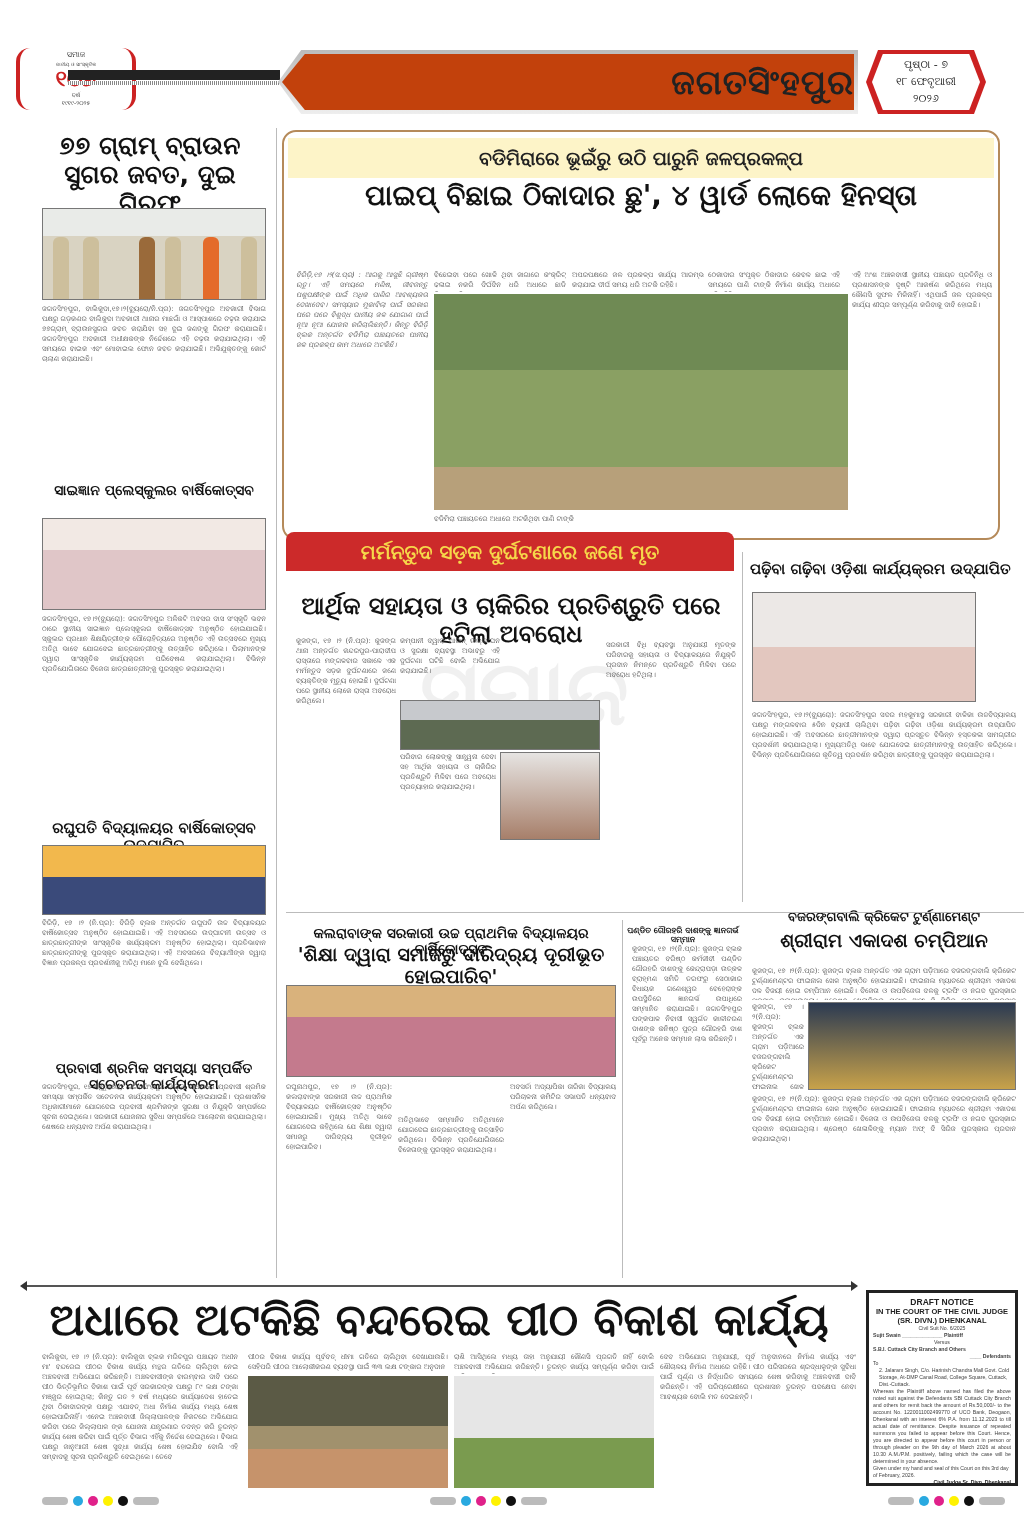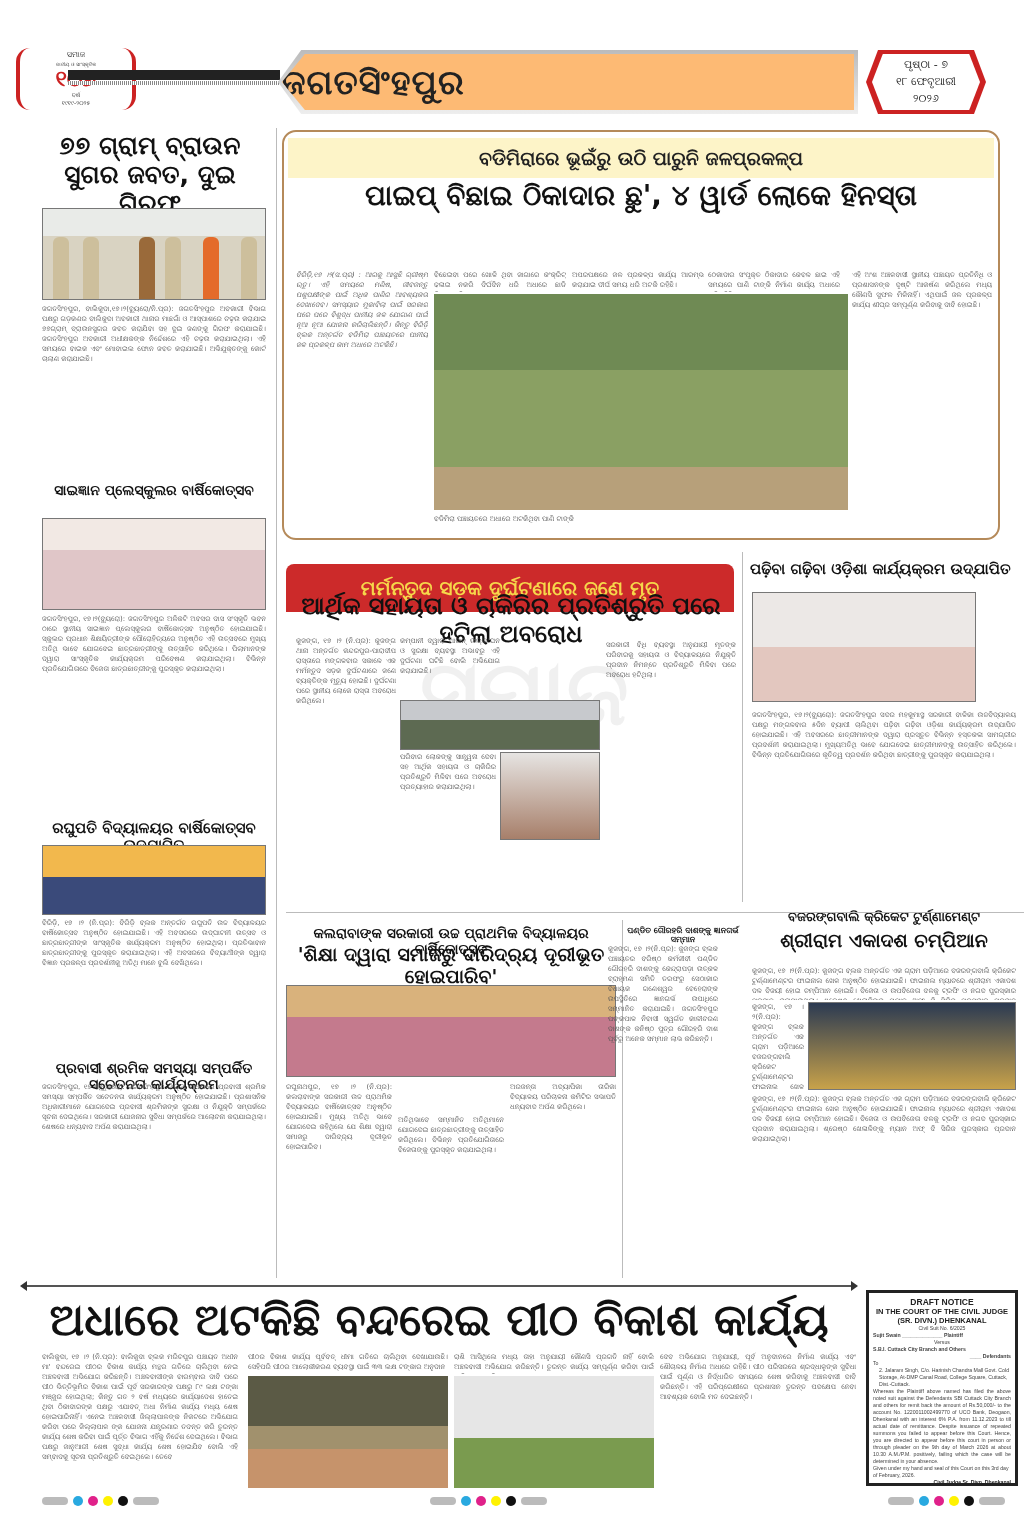--- a/index.html
+++ b/index.html
@@ -6,21 +6,21 @@
   html, body { width: 1024px; height: 1520px; background: #fff; overflow: hidden; }
   body { position: relative; font-family: "DejaVu Sans", sans-serif; color: #222; }
   .abs { position: absolute; }
   .masthead-logo { left: 16px; top: 48px; width: 120px; height: 62px; border-left: 4px solid #c22; border-right: 4px solid #c22; border-radius: 14px; text-align: center; }
   .logo-top { font-size: 8px; color: #333; margin-top: 2px; line-height: 9px; }
   .logo-num { font-size: 22px; font-weight: bold; color: #c22; line-height: 24px; }
   .logo-bottom { font-size: 6px; color: #333; line-height: 8px; }
   .rule-bar { left: 68px; top: 70px; width: 212px; height: 10px; background: #222; }
   .rule-bar2 { left: 68px; top: 81px; width: 212px; height: 4px; background: repeating-linear-gradient(90deg,#888 0 1px,#fff 1px 2px); }
   .banner-bg { left: 278px; top: 50px; width: 580px; height: 64px; background: linear-gradient(#bbb,#eee); clip-path: polygon(4% 0,100% 0,100% 100%,4% 100%,0 50%); }
-  .banner-inner { left: 282px; top: 54px; width: 572px; height: 56px; background: #fdba74; clip-path: polygon(4% 0,100% 0,100% 100%,4% 100%,0 50%); display: flex; align-items: center; justify-content: flex-start; }
+  .banner-inner { left: 282px; top: 54px; width: 572px; height: 56px; background: #c2410c; clip-path: polygon(4% 0,100% 0,100% 100%,4% 100%,0 50%); display: flex; align-items: center; justify-content: flex-end; }
   .section-title { font-size: 34px; font-weight: bold; letter-spacing: 1px; color: #222; }
   .date-badge { left: 866px; top: 50px; width: 120px; height: 64px; background: #c22; clip-path: polygon(10% 0,90% 0,100% 50%,90% 100%,10% 100%,0 50%); }
   .date-inner { left: 872px; top: 54px; width: 108px; height: 56px; background: #fff; clip-path: polygon(10% 0,90% 0,100% 50%,90% 100%,10% 100%,0 50%); text-align: center; font-size: 11px; line-height: 17px; padding-top: 2px; }
   .col-rule { width: 1px; background: #bbb; }
   .hl { font-weight: bold; color: #111; text-align: center; line-height: 1.15; }
   .body-text { font-size: 7px; line-height: 10px; color: #555; text-align: justify; overflow: hidden; }
   .photo { border: 1px solid #777; overflow: hidden; }
   .ph-police { background: linear-gradient(180deg,#e9ebe8 0 30%,#d9d3c2 30% 100%); }
   .ph-police .fig { position: absolute; bottom: 0; width: 16px; height: 62px; background: #cdbf9c; border-radius: 6px 6px 0 0; }
   .ph-group { background: linear-gradient(180deg,#f2e9e4 0 35%,#e0c6c8 35% 100%); }
@@ -28,21 +28,21 @@
   .ph-field { background: linear-gradient(180deg,#6f8a54 0 35%,#8aa063 35% 80%,#b7a07a 80% 100%); }
   .ph-street { background: linear-gradient(180deg,#c7c9cd 0 40%,#5d6a52 40% 100%); }
   .ph-man { background: linear-gradient(180deg,#e6e4e2,#a77f6a); }
   .ph-exhibit { background: linear-gradient(180deg,#ece8e6 0 50%,#e3c7bf 50% 100%); }
   .ph-school { background: linear-gradient(180deg,#d9b27c 0 35%,#c47a8d 35% 100%); }
   .ph-cricket { background: linear-gradient(180deg,#2b3a52,#c8a24a); }
   .ph-forest { background: linear-gradient(180deg,#5b5a45 0 45%,#a1916d 45% 65%,#c6936b 65% 100%); }
   .ph-toilet { background: linear-gradient(180deg,#e6e6e6 0 55%,#7a9b4f 55% 100%); }
   .top-box { left: 282px; top: 130px; width: 718px; height: 410px; border: 2px solid #b58a5a; border-radius: 14px; }
   .kicker-yellow { left: 288px; top: 138px; width: 706px; height: 40px; background: #fdf4c8; display: flex; align-items: center; justify-content: center; }
-  .kicker-red { left: 286px; top: 564px; width: 448px; height: 48px; background: #cc2a2a; border-radius: 8px 8px 0 0; display: flex; align-items: center; justify-content: center; color: #f6d74a; font-weight: bold; font-size: 20px; }
+  .kicker-red { left: 286px; top: 532px; width: 448px; height: 39px; background: #cc2a2a; border-radius: 8px 8px 0 0; display: flex; align-items: center; justify-content: center; color: #f6d74a; font-weight: bold; font-size: 20px; }
   .notice { left: 866px; top: 1290px; width: 152px; height: 196px; border: 3px solid #222; padding: 4px; font-family: "Liberation Sans", sans-serif; font-size: 5.2px; line-height: 7px; color: #444; }
   .notice .n-title { font-size: 8.5px; font-weight: bold; text-align: center; color: #222; line-height: 10px; }
   .notice .n-court { font-size: 7.5px; font-weight: bold; text-align: center; color: #222; line-height: 9px; }
   .reg-dots { display: flex; gap: 5px; align-items: center; }
   .reg-dots span { width: 10px; height: 10px; border-radius: 50%; }
   .reg-dots .oval { width: 26px; height: 8px; border-radius: 4px; background: #bbb; }
   .arrow-line { left: 26px; top: 1285px; width: 826px; height: 2px; background: #555; }
   .arrow-line::before { content: ""; position: absolute; left: -6px; top: -4px; border: 5px solid transparent; border-right: 7px solid #333; border-left: none; }
   .arrow-line::after { content: ""; position: absolute; right: -6px; top: -4px; border: 5px solid transparent; border-left: 7px solid #333; border-right: none; }
 </style>
@@ -129,25 +129,25 @@
 <div class="abs photo ph-cricket" style="left:808px;top:1002px;width:208px;height:88px;"></div>
 <div class="abs body-text" style="left:752px;top:1002px;width:52px;height:88px;">କୁଜଙ୍ଗ, ୧୭ ।୨(ନି.ପ୍ର): କୁଜଙ୍ଗ ବ୍ଲକ ଅନ୍ତର୍ଗତ ଏକ ଗ୍ରାମ ପଡ଼ିଆରେ ବଜରଙ୍ଗବାଲି କ୍ରିକେଟ ଟୁର୍ଣ୍ଣାମେଣ୍ଟର ଫାଇନାଲ ଖେଳ ଅନୁଷ୍ଠିତ ହୋଇଯାଇଛି। ଫାଇନାଲ ମ୍ୟାଚରେ ଶ୍ରୀରାମ ଏକାଦଶ ଦଳ ବିଜୟୀ ହୋଇ ଚମ୍ପିଆନ ହୋଇଛି। ବିଜେତା ଓ ଉପବିଜେତା ଦଳକୁ ଟ୍ରଫି ଓ ନଗଦ ପୁରସ୍କାର ପ୍ରଦାନ କରାଯାଇଥିଲା। ଶ୍ରେଷ୍ଠ ଖେଳାଳିଙ୍କୁ ମ୍ୟାନ ଅଫ୍ ଦି ସିରିଜ ପୁରସ୍କାର ପ୍ରଦାନ କରାଯାଇଥିଲା।</div>
 <div class="abs body-text" style="left:752px;top:1094px;width:264px;height:184px;">କୁଜଙ୍ଗ, ୧୭ ।୨(ନି.ପ୍ର): କୁଜଙ୍ଗ ବ୍ଲକ ଅନ୍ତର୍ଗତ ଏକ ଗ୍ରାମ ପଡ଼ିଆରେ ବଜରଙ୍ଗବାଲି କ୍ରିକେଟ ଟୁର୍ଣ୍ଣାମେଣ୍ଟର ଫାଇନାଲ ଖେଳ ଅନୁଷ୍ଠିତ ହୋଇଯାଇଛି। ଫାଇନାଲ ମ୍ୟାଚରେ ଶ୍ରୀରାମ ଏକାଦଶ ଦଳ ବିଜୟୀ ହୋଇ ଚମ୍ପିଆନ ହୋଇଛି। ବିଜେତା ଓ ଉପବିଜେତା ଦଳକୁ ଟ୍ରଫି ଓ ନଗଦ ପୁରସ୍କାର ପ୍ରଦାନ କରାଯାଇଥିଲା। ଶ୍ରେଷ୍ଠ ଖେଳାଳିଙ୍କୁ ମ୍ୟାନ ଅଫ୍ ଦି ସିରିଜ ପୁରସ୍କାର ପ୍ରଦାନ କରାଯାଇଥିଲା।</div>
 
 <div class="abs col-rule" style="left:286px;top:912px;width:740px;height:1px;"></div>
 <div class="abs hl" style="left:286px;top:925px;width:330px;font-size:14px;">କଲରାବାଙ୍କ ସରକାରୀ ଉଚ୍ଚ ପ୍ରାଥମିକ ବିଦ୍ୟାଳୟର ବାର୍ଷିକୋତ୍ସବ</div>
 <div class="abs hl" style="left:286px;top:944px;width:330px;font-size:19px;">'ଶିକ୍ଷା ଦ୍ୱାରା ସମାଜରୁ ଦାରିଦ୍ର୍ୟ ଦୂରୀଭୂତ ହୋଇପାରିବ'</div>
 <div class="abs photo ph-school" style="left:286px;top:985px;width:330px;height:92px;"></div>
 <div class="abs body-text" style="left:286px;top:1082px;width:106px;height:196px;">ରଘୁନାଥପୁର, ୧୭ ।୨ (ନି.ପ୍ର): କଲରାବାଙ୍କ ସରକାରୀ ଉଚ୍ଚ ପ୍ରାଥମିକ ବିଦ୍ୟାଳୟର ବାର୍ଷିକୋତ୍ସବ ଅନୁଷ୍ଠିତ ହୋଇଯାଇଛି। ମୁଖ୍ୟ ଅତିଥି ଭାବେ ଯୋଗଦେଇ କହିଥିଲେ ଯେ ଶିକ୍ଷା ଦ୍ୱାରା ସମାଜରୁ ଦାରିଦ୍ର୍ୟ ଦୂରୀଭୂତ ହୋଇପାରିବ।</div>
 <div class="abs body-text" style="left:398px;top:1082px;width:106px;height:196px;margin-top:33px;">ଅତିଥିଭାବେ ସମ୍ମାନିତ ଅତିଥିମାନେ ଯୋଗଦେଇ ଛାତ୍ରଛାତ୍ରୀଙ୍କୁ ଉତ୍ସାହିତ କରିଥିଲେ। ବିଭିନ୍ନ ପ୍ରତିଯୋଗିତାରେ ବିଜେତାଙ୍କୁ ପୁରସ୍କୃତ କରାଯାଇଥିଲା।</div>
-<div class="abs body-text" style="left:510px;top:1082px;width:106px;height:196px;">ଅରଜନ୍ତା ଅଦ୍ୟାପିକା ତାରିକା ବିଦ୍ୟାଳୟ ପରିଚାଳନା କମିଟିର ସଭାପତି ଧନ୍ୟବାଦ ଅର୍ପଣ କରିଥିଲେ।</div>
+<div class="abs body-text" style="left:510px;top:1082px;width:106px;height:196px;">ଅବସର୍ତା ଅଦ୍ୟାପିକା ତାରିକା ବିଦ୍ୟାଳୟ ପରିଚାଳନା କମିଟିର ସଭାପତି ଧନ୍ୟବାଦ ଅର୍ପଣ କରିଥିଲେ।</div>
 
 <div class="abs col-rule" style="left:622px;top:920px;height:358px;"></div>
 <div class="abs hl" style="left:626px;top:926px;width:114px;font-size:8px;">ପଣ୍ଡିତ ଗୌରହରି ଦାଶଙ୍କୁ ଜ୍ଞାନଗର୍ଭ ସମ୍ମାନ</div>
-<div class="abs body-text" style="left:608px;top:944px;width:110px;height:334px;">କୁଜଙ୍ଗ, ୧୭ ।୨(ନି.ପ୍ର): କୁଜଙ୍ଗ ବ୍ଲକ ପଞ୍ଚାୟତର ବରିଷ୍ଠ କର୍ମଜୀବୀ ପଣ୍ଡିତ ଗୌରହରି ଦାଶଙ୍କୁ କେନ୍ଦ୍ରାପଡ଼ା ଉତ୍କଳ ବ୍ରାହ୍ମଣ ସମିତି ତରଫରୁ ସେଠାକାର ବିଧାୟକ ଗଣେଶ୍ୱର ବେହେରାଙ୍କ ଉପସ୍ଥିତିରେ ଜ୍ଞାନଗର୍ଭ ଉପାଧିରେ ସମ୍ମାନିତ କରାଯାଇଛି। ଜଗତସିଂହପୁର ପଙ୍କପାଳ ନିବାସୀ ସ୍ୱର୍ଗତ କାଳୀଚରଣ ଦାଶଙ୍କ କନିଷ୍ଠ ପୁତ୍ର ଗୌରହରି ଦାଶ ପୂର୍ବରୁ ଅନେକ ସମ୍ମାନ ଲାଭ କରିଛନ୍ତି।</div>
+<div class="abs body-text" style="left:632px;top:944px;width:110px;height:334px;">କୁଜଙ୍ଗ, ୧୭ ।୨(ନି.ପ୍ର): କୁଜଙ୍ଗ ବ୍ଲକ ପଞ୍ଚାୟତର ବରିଷ୍ଠ କର୍ମଜୀବୀ ପଣ୍ଡିତ ଗୌରହରି ଦାଶଙ୍କୁ କେନ୍ଦ୍ରାପଡ଼ା ଉତ୍କଳ ବ୍ରାହ୍ମଣ ସମିତି ତରଫରୁ ସେଠାକାର ବିଧାୟକ ଗଣେଶ୍ୱର ବେହେରାଙ୍କ ଉପସ୍ଥିତିରେ ଜ୍ଞାନଗର୍ଭ ଉପାଧିରେ ସମ୍ମାନିତ କରାଯାଇଛି। ଜଗତସିଂହପୁର ପଙ୍କପାଳ ନିବାସୀ ସ୍ୱର୍ଗତ କାଳୀଚରଣ ଦାଶଙ୍କ କନିଷ୍ଠ ପୁତ୍ର ଗୌରହରି ଦାଶ ପୂର୍ବରୁ ଅନେକ ସମ୍ମାନ ଲାଭ କରିଛନ୍ତି।</div>
 
 <div class="abs arrow-line"></div>
 <div class="abs hl" style="left:26px;top:1295px;width:826px;font-size:44px;">ଅଧାରେ ଅଟକିଛି ବନ୍ଦରେଇ ପୀଠ ବିକାଶ କାର୍ଯ୍ୟ</div>
 <div class="abs body-text" style="left:42px;top:1352px;width:196px;height:130px;">ବାଲିକୁଦା, ୧୭ ।୨ (ନି.ପ୍ର): ବାଲିକୁଦା ବ୍ଲକ ମରିଚପୁର ପଞ୍ଚାୟତ ଅଧୀନ ମା' ବନ୍ଦରେଇ ପୀଠର ବିକାଶ କାର୍ଯ୍ୟ ମନ୍ଥର ଗତିରେ ଚାଲିଥିବା ନେଇ ଅଞ୍ଚଳବାସୀ ଅଭିଯୋଗ କରିଛନ୍ତି। ଅଞ୍ଚଳବାସୀଙ୍କ ବାରମ୍ବାର ଦାବି ପରେ ପୀଠ ଭିତ୍ତିଭୂମିର ବିକାଶ ପାଇଁ ପୂର୍ବ ସରକାରଙ୍କ ପକ୍ଷରୁ ୮୯ ଲକ୍ଷ ଟଙ୍କା ମଞ୍ଜୁର ହୋଇଥିଲା; କିନ୍ତୁ ଗତ ୨ ବର୍ଷ ମଧ୍ୟରେ କାର୍ଯ୍ୟାଦେଶ ହାତେଇ ଥିବା ଠିକାଦାରଙ୍କ ପକ୍ଷରୁ ଏଯାବତ୍ ଅଧା ନିର୍ମାଣ କାର୍ଯ୍ୟ ମଧ୍ୟ ଶେଷ ହୋଇପାରିନାହିଁ। ଏନେଇ ଅଞ୍ଚଳବାସୀ ଜିଲ୍ଲାପାଳଙ୍କ ନିକଟରେ ଅଭିଯୋଗ କରିବା ପରେ ଜିଲ୍ଲାପାଳ ଙ୍କ ଯୋଜନା ଯନ୍ତ୍ରଣାର ତଦନ୍ତ କରି ତୁରନ୍ତ କାର୍ଯ୍ୟ ଶେଷ କରିବା ପାଇଁ ପୂର୍ତ୍ତ ବିଭାଗ ଏହିଁକୁ ନିର୍ଦ୍ଦେଶ ଦେଇଥିଲେ। ବିଭାଗ ପକ୍ଷରୁ ଜାନୁଆରୀ ଶେଷ ସୁଦ୍ଧା କାର୍ଯ୍ୟ ଶେଷ ହୋଇଯିବ ବୋଲି ଏହି ସମ୍ବାଦକୁ ସୂଚନା ପ୍ରତିଶ୍ରୁତି ଦେଇଥିଲେ। ତେବେ</div>
 <div class="abs body-text" style="left:248px;top:1352px;width:200px;height:22px;">ପୀଠର ବିକାଶ କାର୍ଯ୍ୟ ପୂର୍ବବତ୍ ଧୀମା ଗତିରେ ଚାଲିଥିବା ଦେଖାଯାଉଛି। ସେହିପରି ପୀଠର ଆଲୋକୀକରଣ ବ୍ୟବସ୍ଥା ପାଇଁ ୩୩ ଲକ୍ଷ ଟଙ୍କାର ଅନୁଦାନ</div>
 <div class="abs photo ph-forest" style="left:248px;top:1376px;width:200px;height:112px;border:none"></div>
 <div class="abs body-text" style="left:454px;top:1352px;width:200px;height:22px;">ରାଶି ଆସିଥିଲେ ମଧ୍ୟ ତାହା ଅନୁଯାୟୀ କୌଣସି ପ୍ରଗତି ନାହିଁ ବୋଲି ଅଞ୍ଚଳବାସୀ ଅଭିଯୋଗ କରିଛନ୍ତି। ତୁରନ୍ତ କାର୍ଯ୍ୟ ସମ୍ପୂର୍ଣ୍ଣ କରିବା ପାଇଁ ଦାବି କରାଯାଇଛି।</div>
 <div class="abs photo ph-toilet" style="left:454px;top:1376px;width:200px;height:112px;border:none"></div>
 <div class="abs body-text" style="left:660px;top:1352px;width:196px;height:136px;">ଦେବ ଅଭିଯୋଗ ଅନୁଯାୟୀ, ପୂର୍ବ ଅନୁଦାନରେ ନିର୍ମାଣ କାର୍ଯ୍ୟ ଏବଂ ଶୌଚାଳୟ ନିର୍ମାଣ ଅଧାରେ ରହିଛି। ପୀଠ ପରିସରରେ ଶ୍ରଦ୍ଧାଳୁଙ୍କ ସୁବିଧା ପାଇଁ ପୂର୍ଣ୍ଣ ଓ ନିର୍ଦ୍ଧାରିତ ସମୟରେ ଶେଷ କରିବାକୁ ଅଞ୍ଚଳବାସୀ ଦାବି କରିଛନ୍ତି। ଏହି ପରିପ୍ରେକ୍ଷୀରେ ପ୍ରଶାସନ ତୁରନ୍ତ ପଦକ୍ଷେପ ନେବା ଆବଶ୍ୟକ ବୋଲି ମତ ଦେଇଛନ୍ତି।</div>
 

